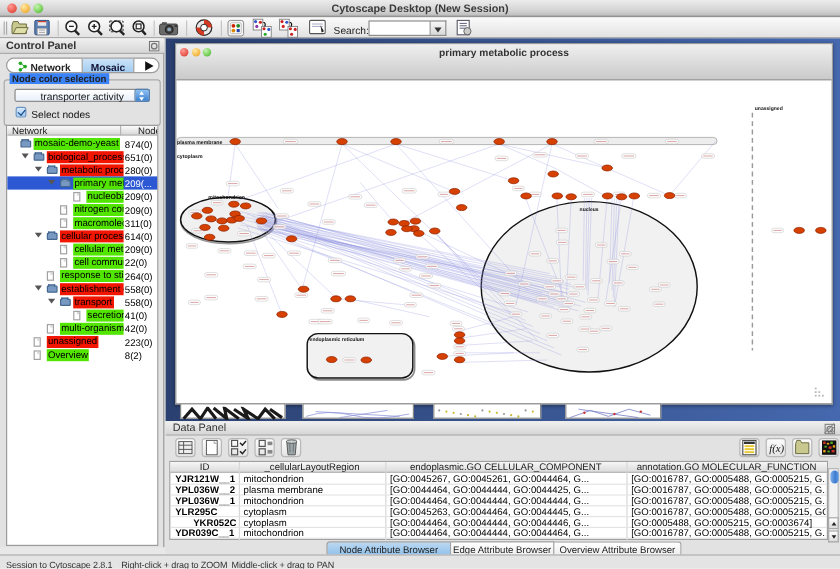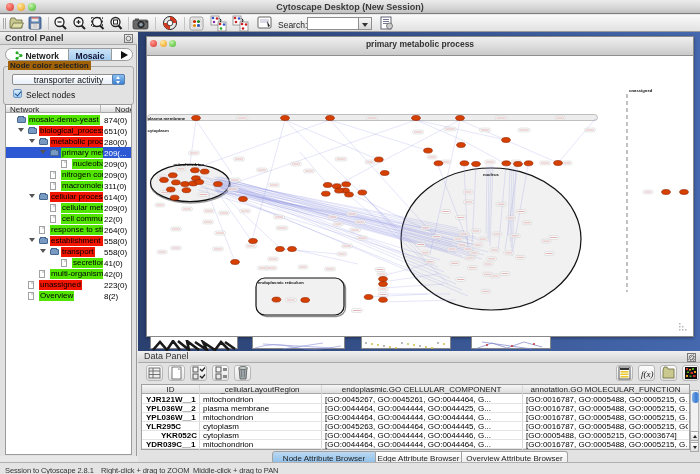--- a/index.html
+++ b/index.html
@@ -36,21 +36,21 @@
   background:#fff; border:1px solid #9B9B9B; border-radius:7px; overflow:hidden; }
 #tab-network { position:absolute; left:0; top:0; width:62px; height:13px; font-size:8.5px; font-weight:bold;
   color:#222; text-align:center; padding-top:1.5px; }
 #tab-mosaic { position:absolute; left:62px; top:0; width:44px; height:13px;
   background:linear-gradient(#CBE3F7,#9CC8EF); border-left:1px solid #9B9B9B; border-right:1px solid #9B9B9B;
   font-size:8.5px; font-weight:bold; color:#113; text-align:center; padding-top:1.5px; }
 #tab-arrow { position:absolute; right:4px; top:2px; width:0; height:0;
   border-top:4.5px solid transparent; border-bottom:4.5px solid transparent; border-left:7px solid #111; }
 #grpbox { position:absolute; left:3px; top:34px; width:131px; height:39px;
   border:1px solid #ABABAB; border-radius:3px; }
-#grpbox-lbl { position:absolute; left:8px; top:29px; background:#a16207; padding:0 2px;
+#grpbox-lbl { position:absolute; left:8px; top:29px; background:#3b82f6; padding:0 2px;
   font-size:8px; font-weight:bold; color:#222; }
 #combo { position:absolute; left:12px; top:42px; width:113px; height:11px; background:linear-gradient(#FFFFFF,#E8F0FA);
   border:1px solid #8E8E8E; border-radius:2px; font-size:8.5px; color:#111; text-align:center; padding-top:0px; }
 #combo-step { position:absolute; right:-1px; top:-1px; width:13px; height:11px; border-radius:2px;
   background:linear-gradient(#8FC2F2,#3D80D0); border:1px solid #5580B0; }
 #combo-step:before { content:""; position:absolute; left:3px; top:1px; width:0; height:0;
   border-left:2.8px solid transparent; border-right:2.8px solid transparent; border-bottom:3.2px solid #fff; }
 #combo-step:after { content:""; position:absolute; left:3px; top:5.5px; width:0; height:0;
   border-left:2.8px solid transparent; border-right:2.8px solid transparent; border-top:3.2px solid #fff; }
 #chk { position:absolute; left:13px; top:57px; width:9px; height:9px; border-radius:2px;
@@ -79,21 +79,21 @@
 .file { position:absolute; top:1.5px; width:6px; height:8px; background:#fff; border:1px solid #A2A2A2; }
 .file:before { content:""; position:absolute; right:0; top:0; width:2px; height:2px; background:#D8D8D8; }
 .bgG { background:#52E500; }
 .bgR { background:#F21500; }
 
 
 #mdi { left:138px; top:32px; width:562px; height:319px;
   background:linear-gradient(90deg,#2A4070,#4568AE); }
 #innerwin { position:absolute; left:8px; top:4px; width:548px; height:301px;
   background:#fff; border:1px solid #8A8A8A; box-shadow:0 1px 3px rgba(0,0,0,0.4); }
-#iw-title { position:absolute; left:0; top:0; width:100%; height:19px;
+#iw-title { position:absolute; left:0; top:0; width:100%; height:30px;
   background:linear-gradient(#EFEFEF,#CACACA); border-bottom:1px solid #8E8E8E; }
 #iw-title .tl { position:absolute; top:3px; width:7px; height:7px; border-radius:50%; }
 #iw-title .txt { position:absolute; top:1.5px; width:100%; text-align:center; font-size:8.5px;
   font-weight:bold; color:#333; }
 #canvas { position:absolute; left:0; top:14px; width:546px; height:286px; }
 
 
 .frag { position:absolute; top:304px; height:13px; background:#fff; border:1px solid #888; }
 
 

